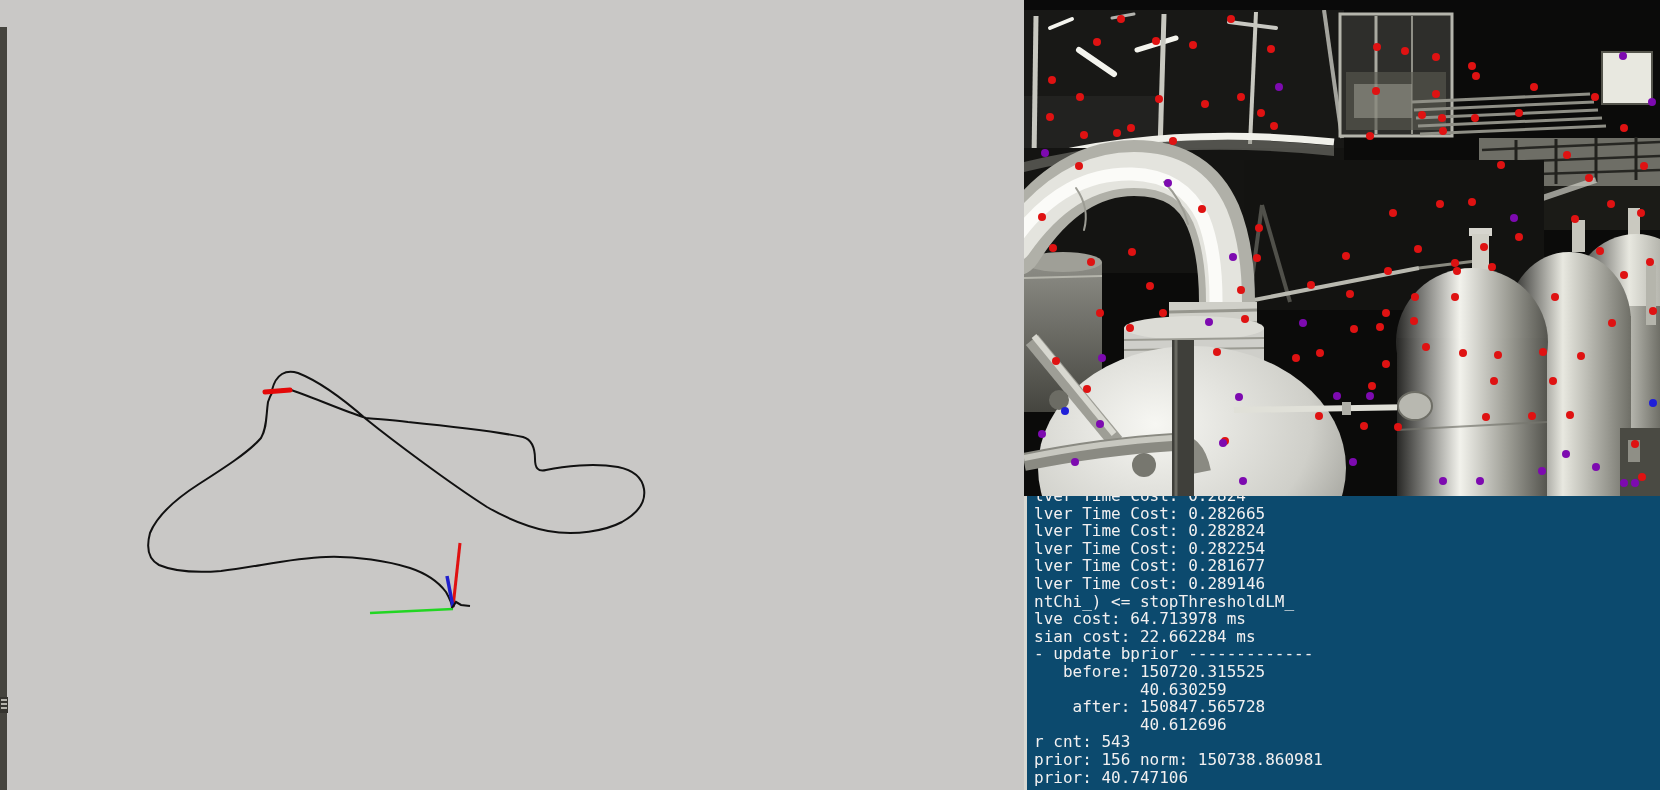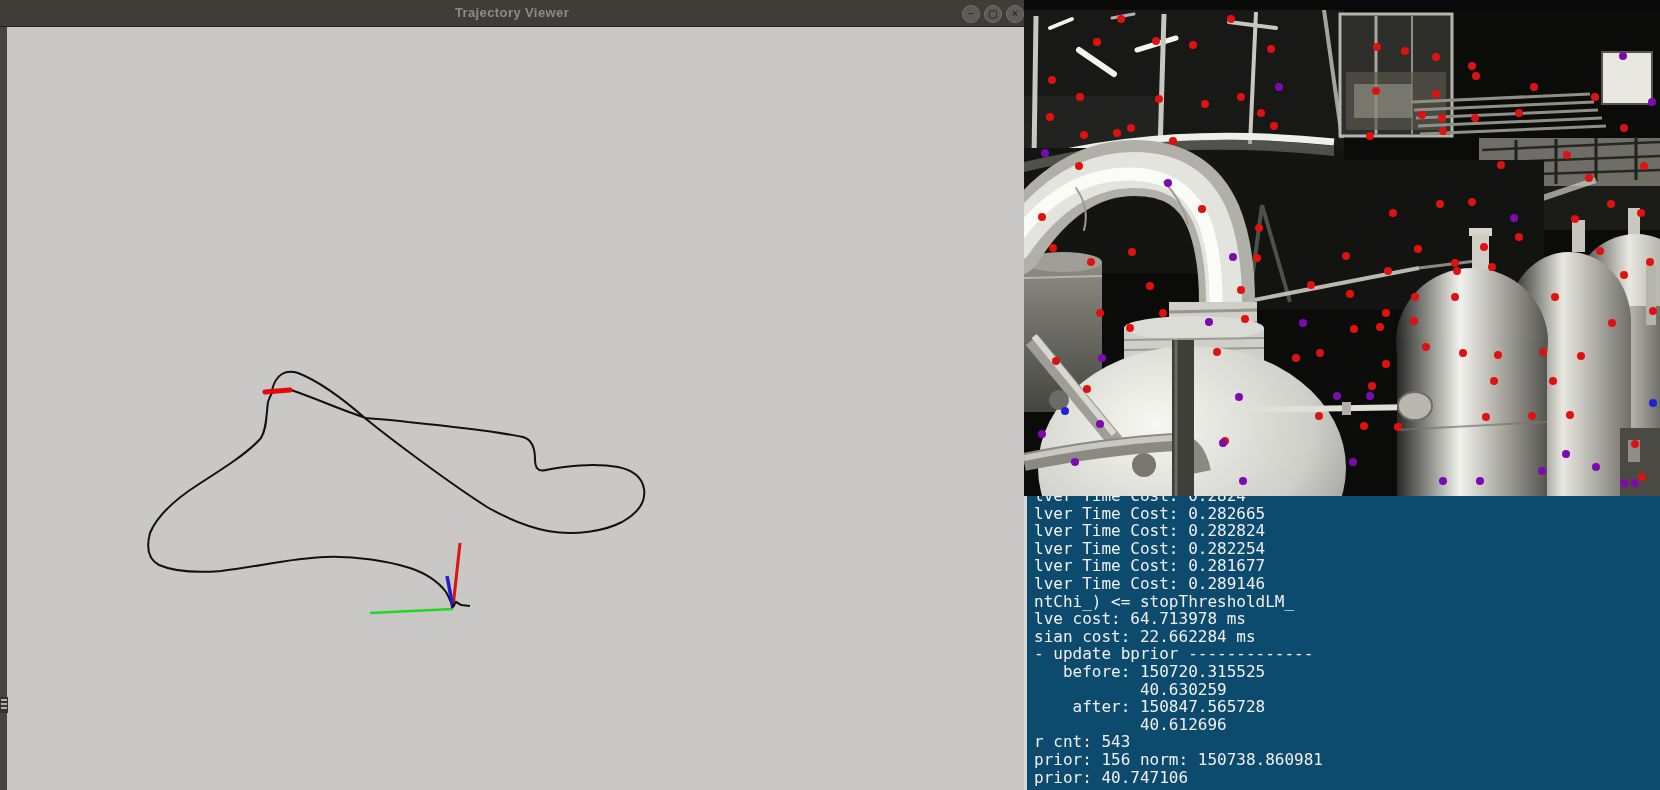--- a/index.html
+++ b/index.html
@@ -341,19 +341,13 @@
       </g>
     <path id="traj-hook" fill="none" stroke="#111111" stroke-width="2.2" d="M 452 608 L 456 602 L 461 605 L 470 606"></path>
     <line id="traj-start" stroke-width="5" stroke-linecap="round" x1="265" y1="392" x2="290" y2="390" stroke="#e40808"></line>
   </svg>
   <div id="traj-left-edge"></div>
   <div id="dock-chip">
       <div></div>
       <div></div>
       <div></div>
     </div>
-  <div id="traj-titlebar">
-    <div id="traj-title">Trajectory Viewer</div>
-    <div class="winbtn" style="left:962px">−</div>
-    <div class="winbtn" style="left:984px">▢</div>
-    <div class="winbtn" style="left:1006px">×</div>
-  </div>
 </div>
 
 </body></html>

